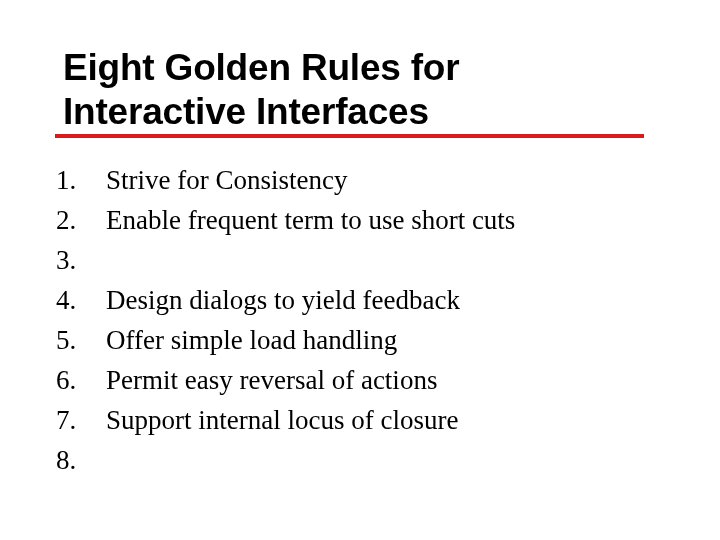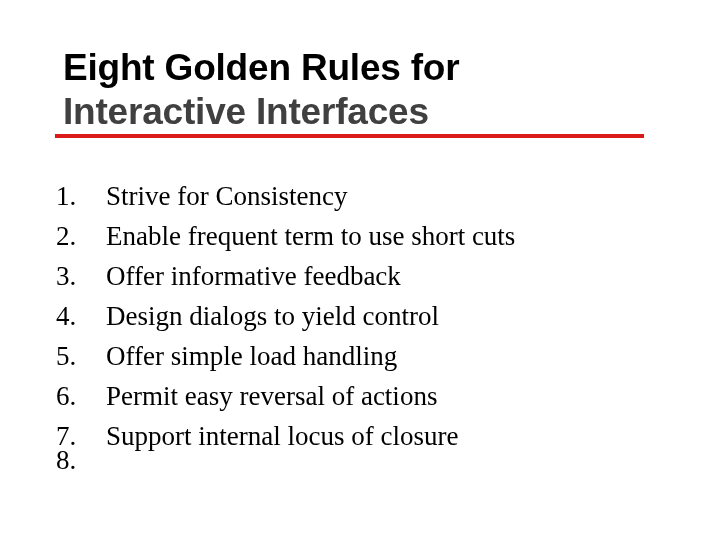--- a/index.html
+++ b/index.html
@@ -72,51 +72,49 @@
   }
 
   .rule-number {
     flex: 0 0 auto;
     width: 50px;
     text-align: left;
   }
 
   .rule-text {
     flex: 0 1 auto;
-    margin-top: 16px;
   }
 </style>
 </head>
 <body>
 
 <div id="slide" style="background: rgb(255, 255, 255);">
 
   <div id="title-block">
     <div class="title-line" style="color: rgb(0, 0, 0);">Eight Golden Rules for</div>
-    <div class="title-line" style="color: #404040;">Interactive Interfaces</div>
+    <div class="title-line" style="color: #000000;">Interactive Interfaces</div>
   </div>
 
   <div id="title-rule" style="background: rgb(221, 26, 26);"></div>
 
   <ol id="rules-list">
       <li class="rule-item" style="color: rgb(0, 0, 0);">
         <span class="rule-number">1.</span>
         <span class="rule-text">Strive for Consistency</span>
       </li>
       <li class="rule-item" style="color: rgb(0, 0, 0);">
         <span class="rule-number">2.</span>
         <span class="rule-text">Enable frequent term to use short cuts</span>
       </li>
       <li class="rule-item" style="color: rgb(0, 0, 0);">
         <span class="rule-number">3.</span>
-        <span class="rule-text">Offer informative feedback</span>
       </li>
       <li class="rule-item" style="color: rgb(0, 0, 0);">
         <span class="rule-number">4.</span>
-        <span class="rule-text">Design dialogs to yield control</span>
+        <span class="rule-text">Design dialogs to yield feedback</span>
       </li>
       <li class="rule-item" style="color: rgb(0, 0, 0);">
         <span class="rule-number">5.</span>
         <span class="rule-text">Offer simple load handling</span>
       </li>
       <li class="rule-item" style="color: rgb(0, 0, 0);">
         <span class="rule-number">6.</span>
         <span class="rule-text">Permit easy reversal of actions</span>
       </li>
       <li class="rule-item" style="color: rgb(0, 0, 0);">

